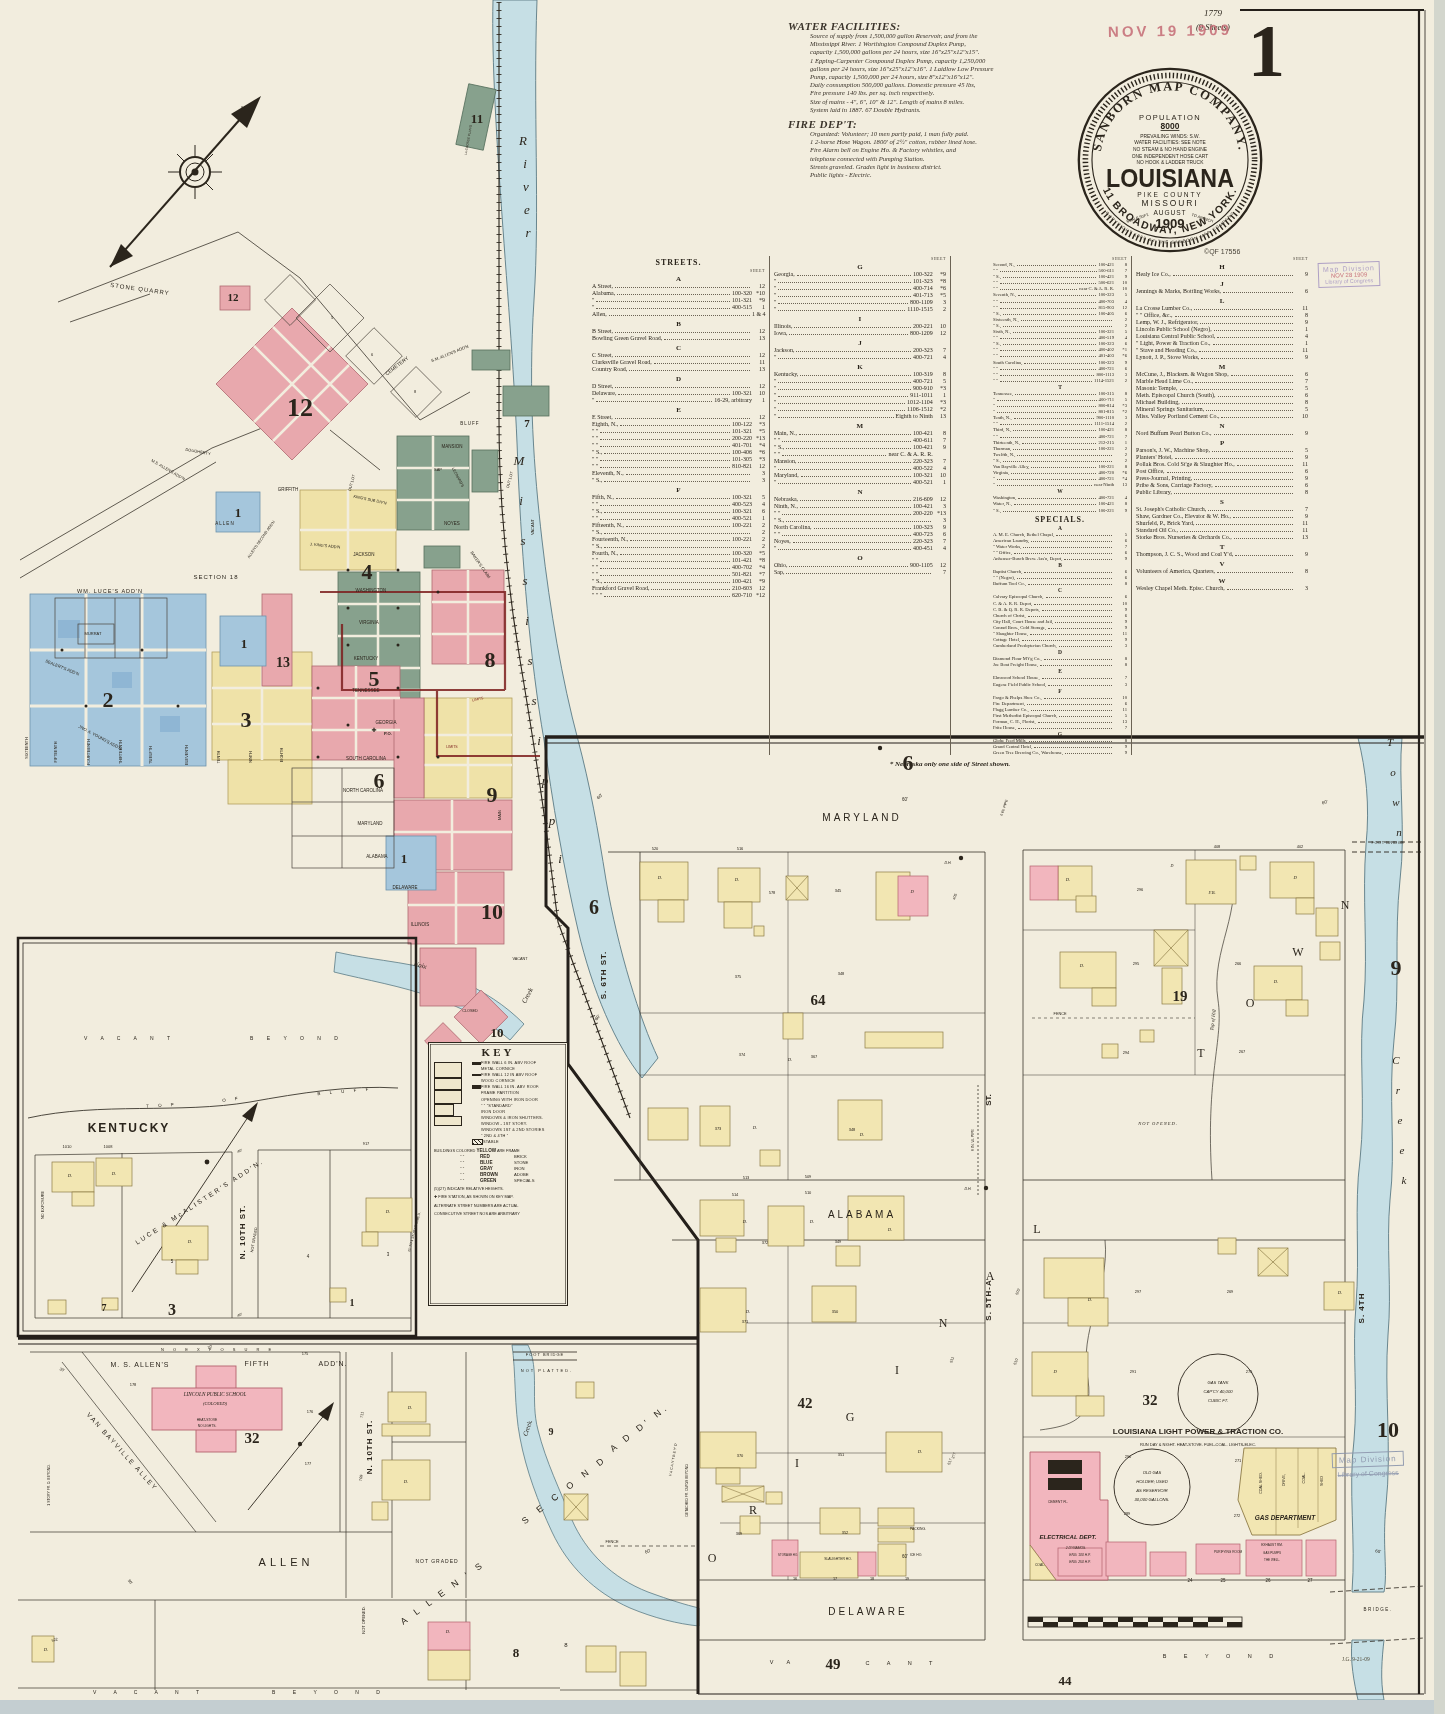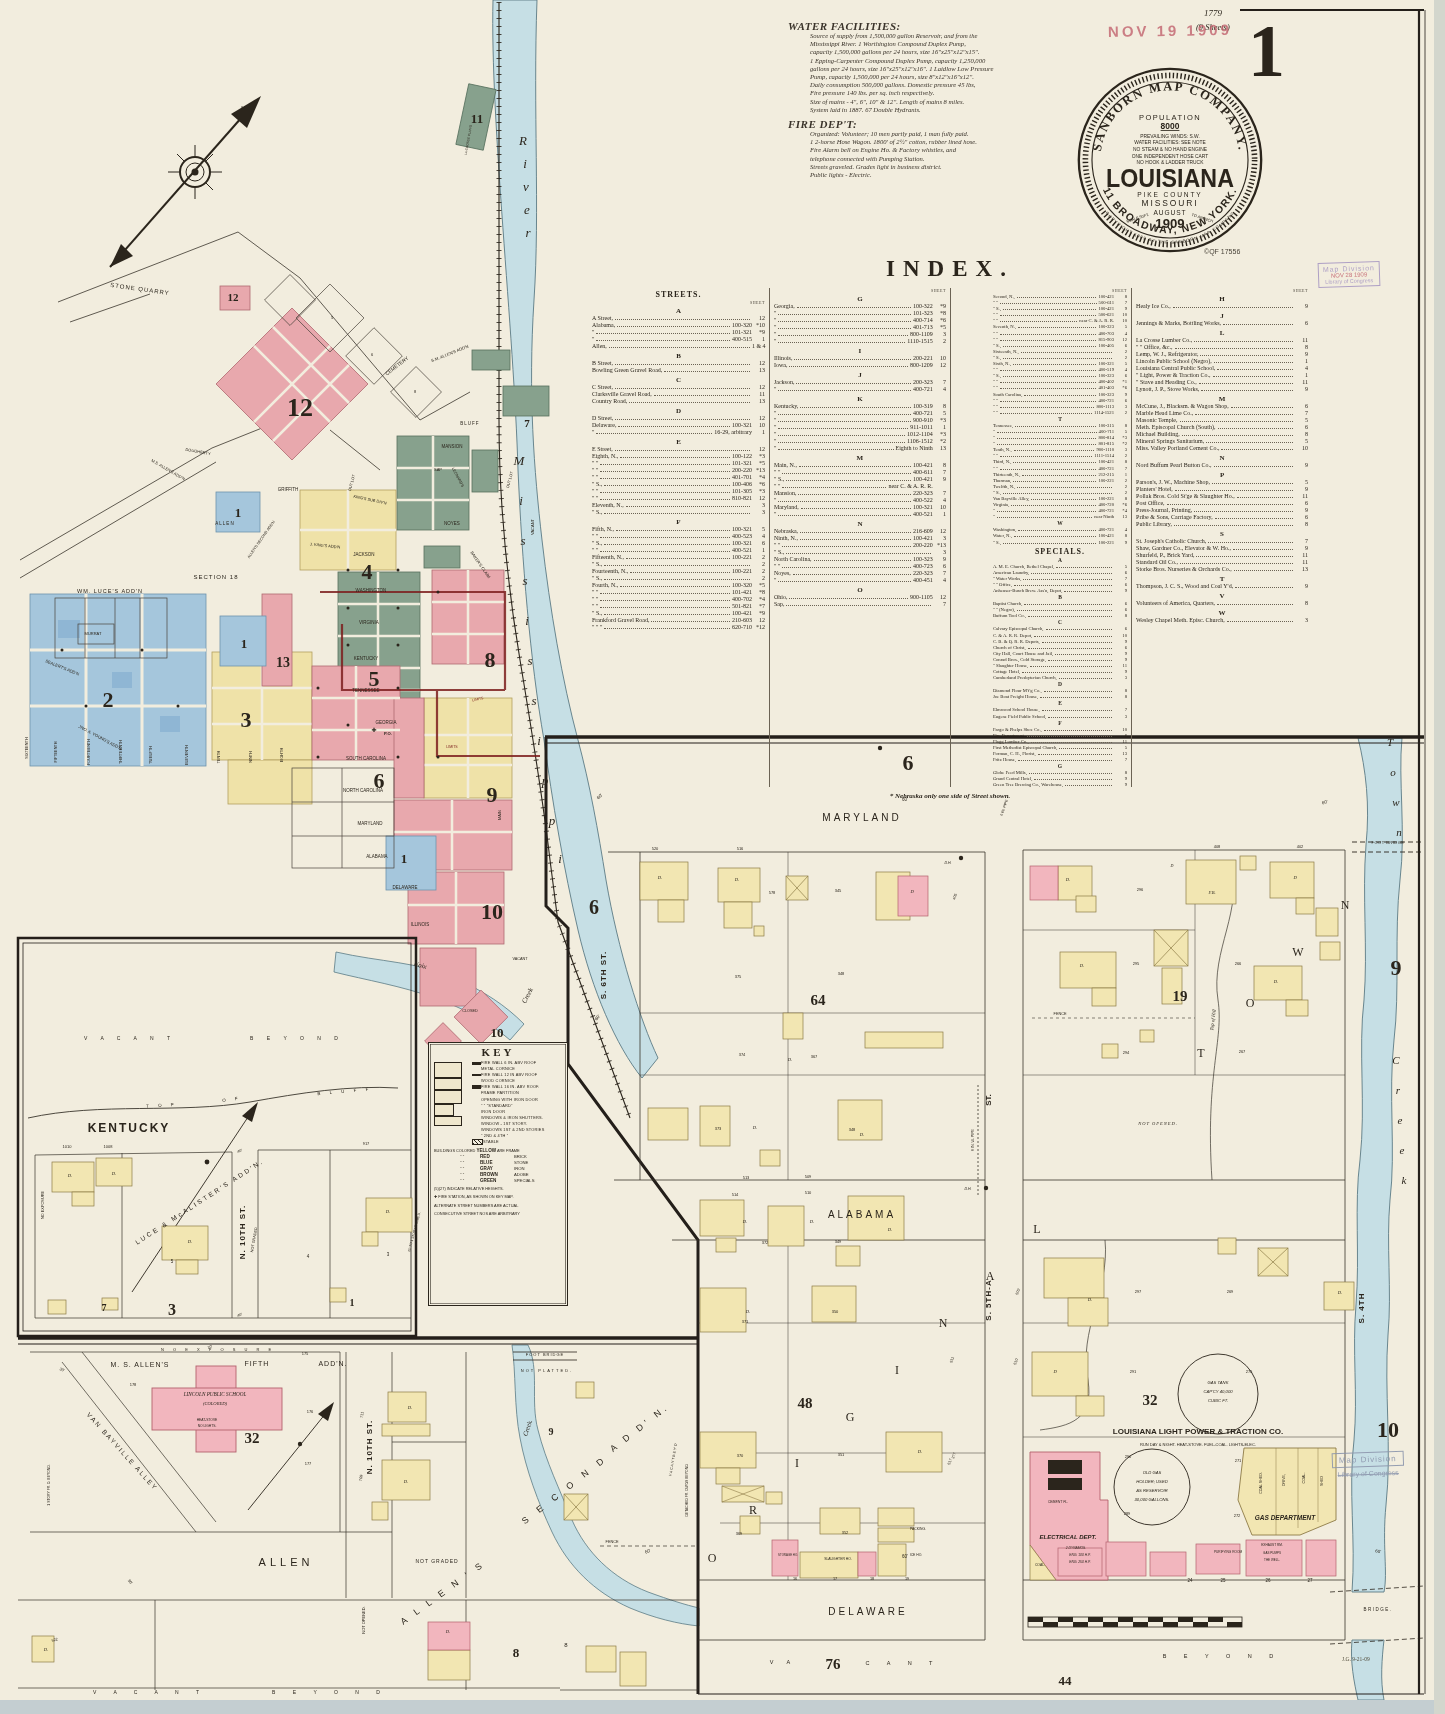--- a/index.html
+++ b/index.html
@@ -641,21 +641,21 @@
       <span class="map-label" style="left: 1037px; top: 1229px; font-size: 12px; transform: translate(-50%, -50%) rotate(0deg); font-family: &quot;Liberation Serif&quot;, serif;">L</span>
       <span class="map-label" style="left: 1201px; top: 1053px; font-size: 12px; transform: translate(-50%, -50%) rotate(0deg); font-family: &quot;Liberation Serif&quot;, serif;">T</span>
       <span class="map-label" style="left: 1250px; top: 1003px; font-size: 12px; transform: translate(-50%, -50%) rotate(0deg); font-family: &quot;Liberation Serif&quot;, serif;">O</span>
       <span class="map-label" style="left: 1298px; top: 952px; font-size: 12px; transform: translate(-50%, -50%) rotate(0deg); font-family: &quot;Liberation Serif&quot;, serif;">W</span>
       <span class="map-label" style="left: 1345px; top: 905px; font-size: 12px; transform: translate(-50%, -50%) rotate(0deg); font-family: &quot;Liberation Serif&quot;, serif;">N</span>
       <span class="map-label" style="left: 862px; top: 1215px; font-size: 10px; transform: translate(-50%, -50%) rotate(0deg); font-family: &quot;Liberation Sans&quot;, sans-serif; letter-spacing: 3px;">ALABAMA</span>
       <span class="map-label" style="left: 968px; top: 1190px; font-size: 3.6px; transform: translate(-50%, -50%) rotate(0deg); font-style: italic; font-family: &quot;Liberation Sans&quot;, sans-serif;">D.H.</span>
       <span class="map-label" style="left: 974px; top: 1140px; font-size: 3.6px; transform: translate(-50%, -50%) rotate(-90deg); font-family: &quot;Liberation Sans&quot;, sans-serif;">6 IN. W. PIPE</span>
       <span class="map-label" style="left: 989px; top: 1100px; font-size: 8px; transform: translate(-50%, -50%) rotate(-90deg); font-weight: 700; font-family: &quot;Liberation Sans&quot;, sans-serif;">ST.</span>
       <span class="map-label" style="left: 989px; top: 1300px; font-size: 8px; transform: translate(-50%, -50%) rotate(-90deg); font-weight: 700; font-family: &quot;Liberation Sans&quot;, sans-serif; letter-spacing: 1px;">S. 5TH-A</span>
-      <span class="map-label" style="left: 805px; top: 1403px; font-size: 15px; transform: translate(-50%, -50%) rotate(0deg); font-weight: 700; font-family: &quot;Liberation Serif&quot;, serif;">48</span>
+      <span class="map-label" style="left: 805px; top: 1403px; font-size: 15px; transform: translate(-50%, -50%) rotate(0deg); font-weight: 700; font-family: &quot;Liberation Serif&quot;, serif;">42</span>
       <span class="map-label" style="left: 735px; top: 1195px; font-size: 4px; transform: translate(-50%, -50%) rotate(0deg); font-family: &quot;Liberation Sans&quot;, sans-serif;">514</span>
       <span class="map-label" style="left: 808px; top: 1193px; font-size: 4px; transform: translate(-50%, -50%) rotate(0deg); font-family: &quot;Liberation Sans&quot;, sans-serif;">510</span>
       <span class="map-label" style="left: 765px; top: 1243px; font-size: 4px; transform: translate(-50%, -50%) rotate(0deg); font-family: &quot;Liberation Sans&quot;, sans-serif;">372</span>
       <span class="map-label" style="left: 838px; top: 1242px; font-size: 4px; transform: translate(-50%, -50%) rotate(0deg); font-family: &quot;Liberation Sans&quot;, sans-serif;">349</span>
       <span class="map-label" style="left: 835px; top: 1312px; font-size: 4px; transform: translate(-50%, -50%) rotate(0deg); font-family: &quot;Liberation Sans&quot;, sans-serif;">350</span>
       <span class="map-label" style="left: 745px; top: 1322px; font-size: 4px; transform: translate(-50%, -50%) rotate(0deg); font-family: &quot;Liberation Sans&quot;, sans-serif;">371</span>
       <span class="map-label" style="left: 740px; top: 1456px; font-size: 4px; transform: translate(-50%, -50%) rotate(0deg); font-family: &quot;Liberation Sans&quot;, sans-serif;">370</span>
       <span class="map-label" style="left: 739px; top: 1534px; font-size: 4px; transform: translate(-50%, -50%) rotate(0deg); font-family: &quot;Liberation Sans&quot;, sans-serif;">369</span>
       <span class="map-label" style="left: 841px; top: 1455px; font-size: 4px; transform: translate(-50%, -50%) rotate(0deg); font-family: &quot;Liberation Sans&quot;, sans-serif;">351</span>
       <span class="map-label" style="left: 845px; top: 1533px; font-size: 4px; transform: translate(-50%, -50%) rotate(0deg); font-family: &quot;Liberation Sans&quot;, sans-serif;">352</span>
@@ -703,21 +703,21 @@
       <span class="map-label" style="left: 1268px; top: 1581px; font-size: 4.5px; transform: translate(-50%, -50%) rotate(0deg); font-family: &quot;Liberation Sans&quot;, sans-serif;">26</span>
       <span class="map-label" style="left: 1310px; top: 1581px; font-size: 4.5px; transform: translate(-50%, -50%) rotate(0deg); font-family: &quot;Liberation Sans&quot;, sans-serif;">27</span>
       <span class="map-label" style="left: 1362px; top: 1308px; font-size: 8px; transform: translate(-50%, -50%) rotate(-90deg); font-weight: 700; font-family: &quot;Liberation Sans&quot;, sans-serif; letter-spacing: 1px;">S. 4TH</span>
       <span class="map-label" style="left: 1388px; top: 1430px; font-size: 22px; transform: translate(-50%, -50%) rotate(0deg); font-weight: 700; font-family: &quot;Liberation Serif&quot;, serif;">10</span>
       <span class="map-label" style="left: 1378px; top: 1610px; font-size: 4.5px; transform: translate(-50%, -50%) rotate(0deg); font-family: &quot;Liberation Sans&quot;, sans-serif; letter-spacing: 1.5px;">BRIDGE.</span>
       <span class="map-label" style="left: 905px; top: 1557px; font-size: 4.5px; transform: translate(-50%, -50%) rotate(0deg); font-family: &quot;Liberation Sans&quot;, sans-serif;">60'</span>
       <span class="map-label" style="left: 648px; top: 1552px; font-size: 4.5px; transform: translate(-50%, -50%) rotate(-20deg); font-family: &quot;Liberation Sans&quot;, sans-serif;">60'</span>
       <span class="map-label" style="left: 1378px; top: 1552px; font-size: 4.5px; transform: translate(-50%, -50%) rotate(10deg); font-family: &quot;Liberation Sans&quot;, sans-serif;">60'</span>
       <span class="map-label" style="left: 1325px; top: 803px; font-size: 4.5px; transform: translate(-50%, -50%) rotate(-15deg); font-family: &quot;Liberation Sans&quot;, sans-serif;">60'</span>
       <span class="map-label" style="left: 868px; top: 1612px; font-size: 10px; transform: translate(-50%, -50%) rotate(0deg); font-family: &quot;Liberation Sans&quot;, sans-serif; letter-spacing: 3px;">DELAWARE</span>
-      <span class="map-label" style="left: 833px; top: 1664px; font-size: 15px; transform: translate(-50%, -50%) rotate(0deg); font-weight: 700; font-family: &quot;Liberation Serif&quot;, serif;">76</span>
+      <span class="map-label" style="left: 833px; top: 1664px; font-size: 15px; transform: translate(-50%, -50%) rotate(0deg); font-weight: 700; font-family: &quot;Liberation Serif&quot;, serif;">49</span>
       <span class="map-label" style="left: 783px; top: 1663px; font-size: 5.5px; transform: translate(-50%, -50%) rotate(0deg); font-family: &quot;Liberation Sans&quot;, sans-serif; letter-spacing: 6px;">V A</span>
       <span class="map-label" style="left: 903px; top: 1664px; font-size: 5.5px; transform: translate(-50%, -50%) rotate(0deg); font-family: &quot;Liberation Sans&quot;, sans-serif; letter-spacing: 8px;">C A N T</span>
       <span class="map-label" style="left: 1065px; top: 1680px; font-size: 13px; transform: translate(-50%, -50%) rotate(0deg); font-weight: 700; font-family: &quot;Liberation Serif&quot;, serif;">44</span>
       <span class="map-label" style="left: 1222px; top: 1657px; font-size: 5.5px; transform: translate(-50%, -50%) rotate(0deg); font-family: &quot;Liberation Sans&quot;, sans-serif; letter-spacing: 8px;">B E Y O N D</span>
       <span class="map-label" style="left: 838px; top: 1560px; font-size: 3.4px; transform: translate(-50%, -50%) rotate(0deg); font-family: &quot;Liberation Sans&quot;, sans-serif;">SLAUGHTER HO.</span>
       <span class="map-label" style="left: 788px; top: 1555px; font-size: 2.9px; transform: translate(-50%, -50%) rotate(0deg); font-family: &quot;Liberation Sans&quot;, sans-serif;">STORAGE HO.</span>
       <span class="map-label" style="left: 918px; top: 1530px; font-size: 3.4px; transform: translate(-50%, -50%) rotate(0deg); font-family: &quot;Liberation Sans&quot;, sans-serif;">PACKING.</span>
       <span class="map-label" style="left: 916px; top: 1556px; font-size: 3.4px; transform: translate(-50%, -50%) rotate(0deg); font-family: &quot;Liberation Sans&quot;, sans-serif;">ICE HO.</span>
       <span class="map-label" style="left: 795px; top: 1580px; font-size: 3.8px; transform: translate(-50%, -50%) rotate(0deg); font-family: &quot;Liberation Sans&quot;, sans-serif;">16</span>
       <span class="map-label" style="left: 835px; top: 1580px; font-size: 3.8px; transform: translate(-50%, -50%) rotate(0deg); font-family: &quot;Liberation Sans&quot;, sans-serif;">17</span>
@@ -823,21 +823,20 @@
         <text x="100" y="149" font-size="9" letter-spacing="2">MISSOURI</text>
         <text x="100" y="158" font-size="7" letter-spacing="1">AUGUST</text>
         <text x="100" y="172" font-size="14" font-weight="bold">1909</text>
         <text x="66" y="163" font-size="4.2" transform="rotate(-18 66 163)">SCALE 50FT.</text>
         <text x="134" y="163" font-size="4.2" transform="rotate(18 134 163)">TO AN INCH</text>
       </g>
     </svg>
   </div>
 
   <div class="index">
-    <div class="ix-title">INDEX.</div>
     <div class="ix-cols" id="ix-cols">
       <div class="ix-col">
           <div class="ix-hdr">STREETS.</div>
           <div class="ix-sheet-head">SHEET</div>
           <div class="ix-letter">A</div>
           <div class="ix-row">
             <span class="ix-n">A Street,</span>
             <span class="ix-lead"></span>
             <span class="ix-p">12</span>
           </div>

